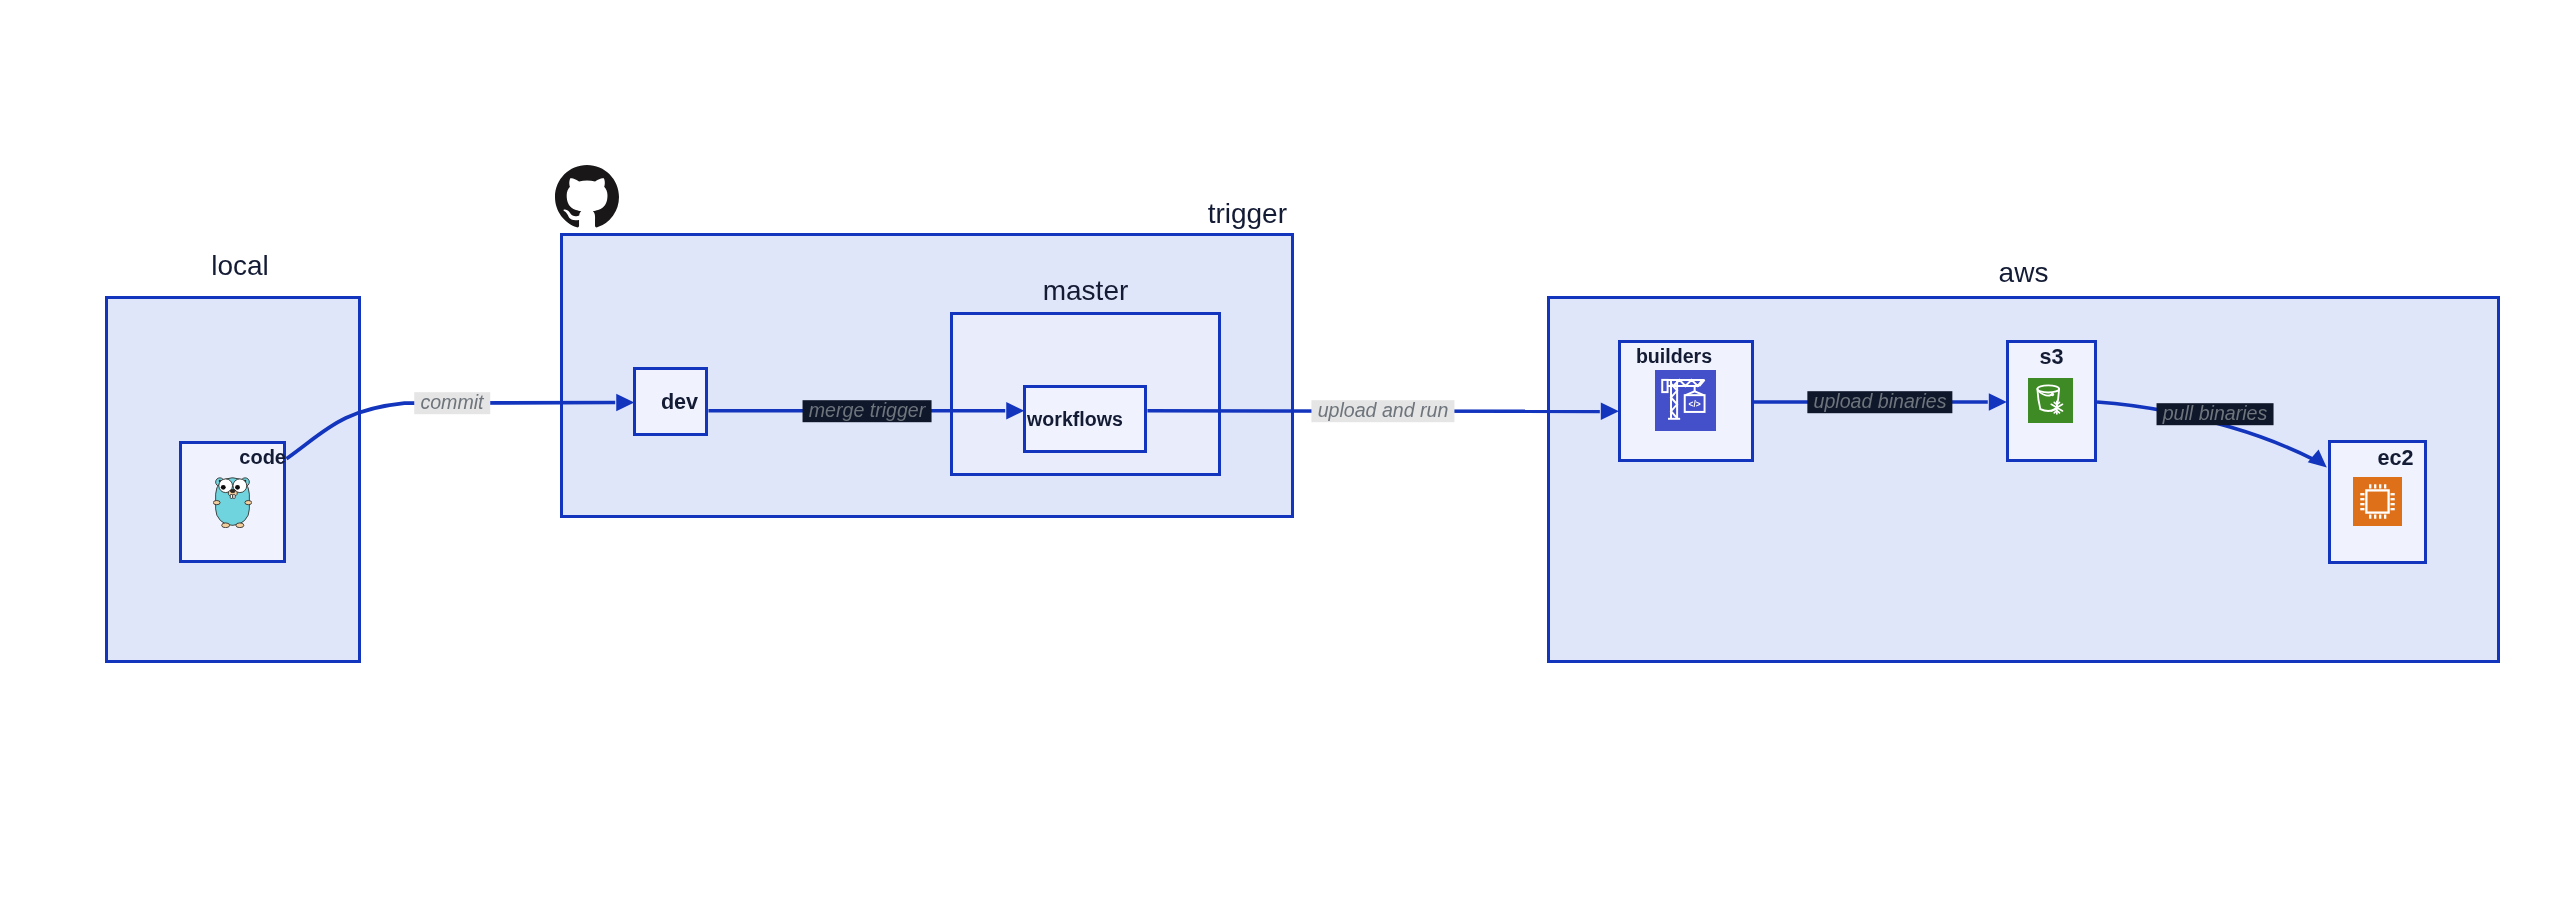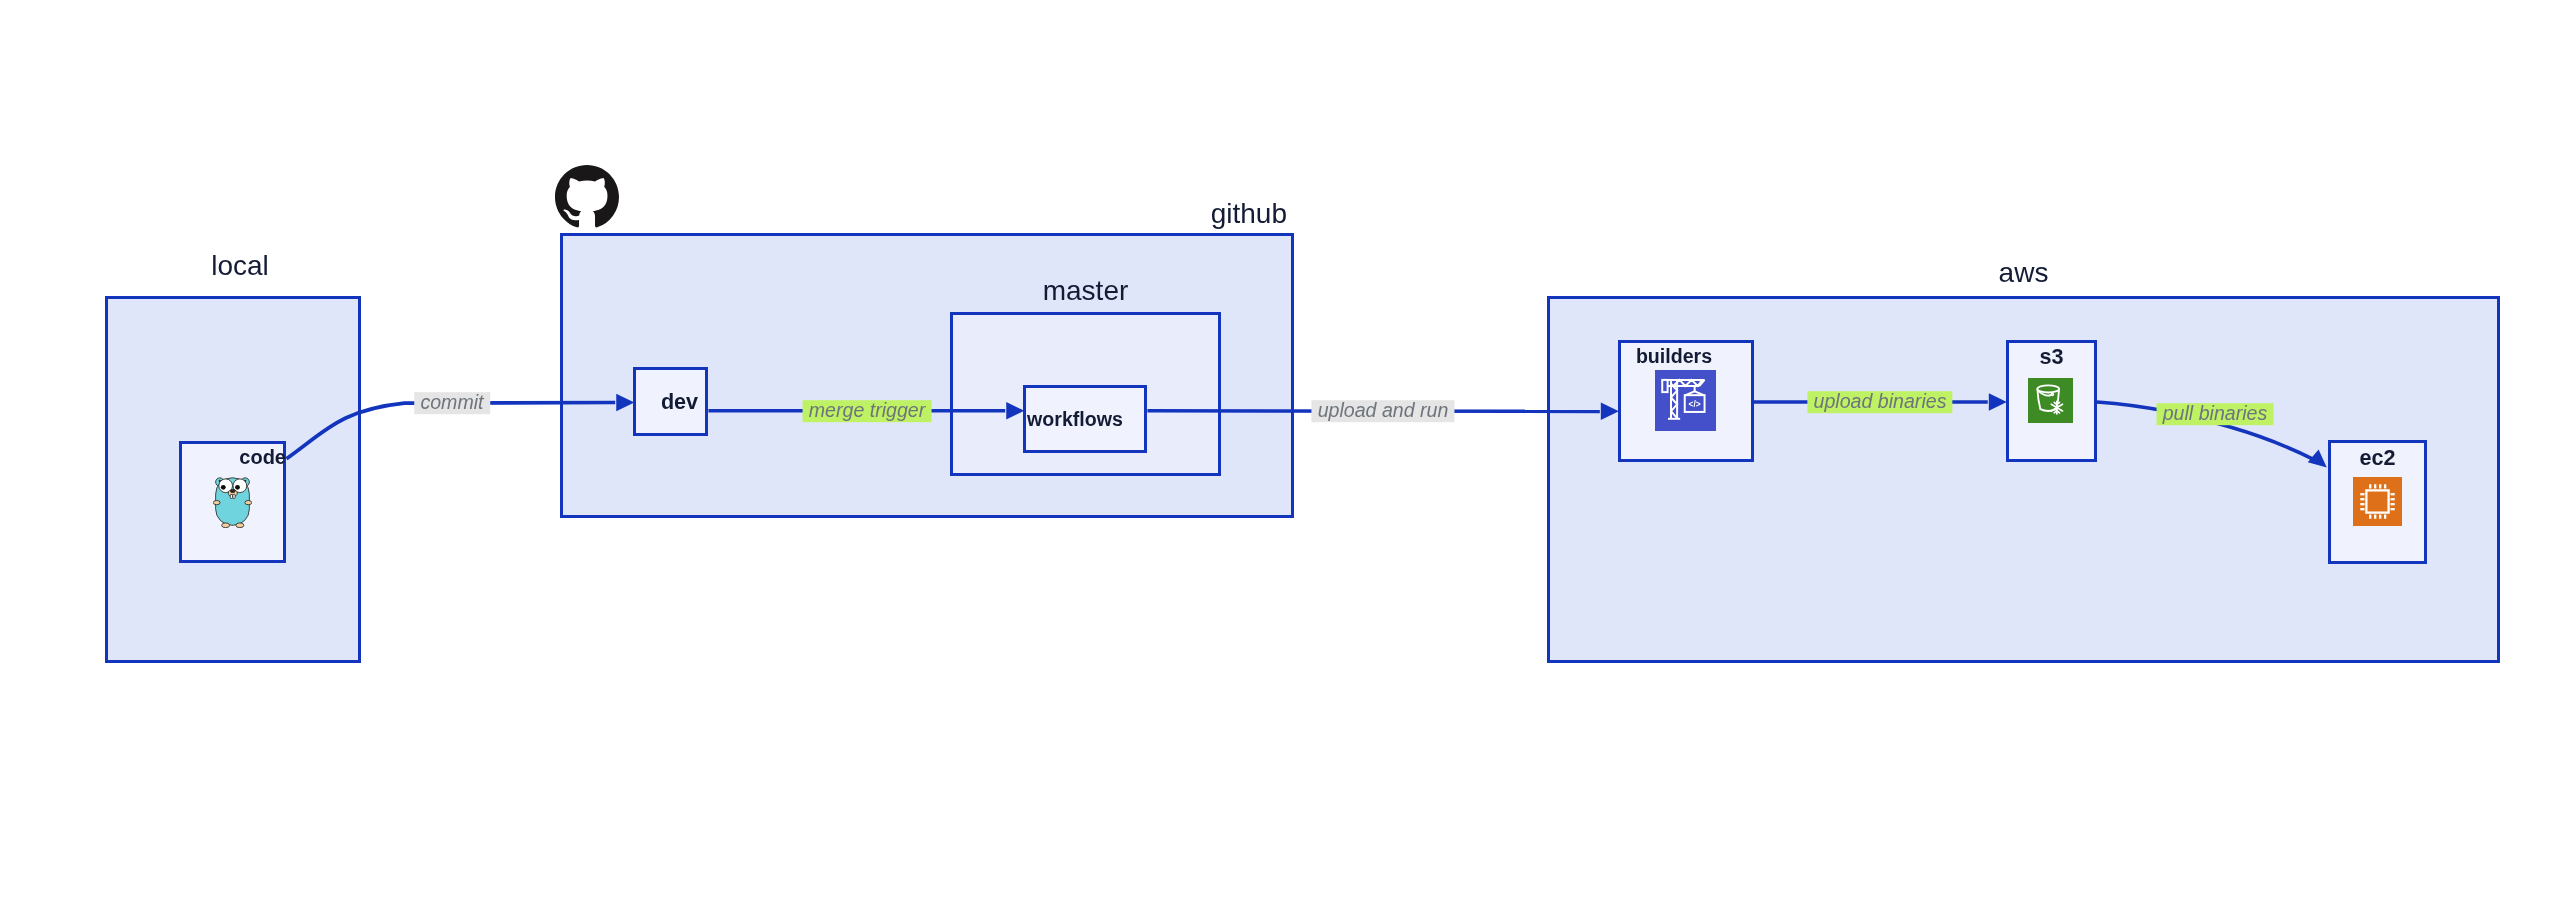--- a/index.html
+++ b/index.html
@@ -29,39 +29,39 @@
   #label-github{left:560px;top:200px; width:727px;text-align:right;}
   #label-master{left:950px;top:277px; width:271px; text-align:center;}
   #label-aws   {left:1547px;top:259px; width:953px;text-align:center;}
 
   .node-label{position:absolute;color:#141c35;font-weight:bold;z-index:4;line-height:1;text-align:center;}
   #label-code     {left:179px; top:447px; width:107px;font-size:20px;text-align:right;}
   #label-dev      {left:633px;top:391px; width:93px;font-size:21.6px;}
   #label-workflows{left:1023px;top:410px; width:104px;font-size:19.6px;}
   #label-builders {left:1618px;top:347px; width:112px;font-size:19.6px;}
   #label-s3       {left:2006px;top:346px; width:91px;font-size:21.6px;}
-  #label-ec2      {left:2328px;top:447px; width:99px;font-size:21.6px;}
+  #label-ec2      {left:2328px;top:447px; width:99px;font-size:21.6px;padding-left:18px;}
 
   
   .icon{position:absolute;z-index:4;}
   #icon-octocat {left:555px;top:165px;width:64px;height:64px;}
   #icon-gopher  {left:213px; top:473px;width:39px; height:55px;}
   #icon-builders{left:1655px;top:370px;width:61px;height:61px;}
   #icon-s3      {left:2028px;top:378px;width:45px; height:45px;}
   #icon-ec2     {left:2353px;top:477px;width:49px; height:49px;}
 
   
   #edge-layer{position:absolute;left:0;top:0;z-index:5;}
 
   
   .edge-label{position:absolute;z-index:6;transform:translate(-50%,-50%);
               font-style:italic;font-size:19.6px;color:#6e747c;line-height:1;
               padding:1px 6.2px;white-space:nowrap;}
   .bg-white{background:#e5e5e5;}
-  .bg-group{background:#bef264;}
+  .bg-group{background:#0f172a;}
   #edge-commit     {left:452px; top:403px;}
   #edge-merge      {left:867px;top:411px;}
   #edge-upload-run {left:1383px;top:411px;}
   #edge-upload-bin {left:1880px;top:402px;}
   #edge-pull-bin   {left:2215px;top:414px;}
 
   
   #diagram-title{position:absolute;left:1302px;top:702px;transform:translateX(-50%);
                  z-index:6;color:#151d35;font-size:43px;font-weight:500;letter-spacing:-1px;
                  line-height:1;white-space:nowrap;border-bottom:4.6px solid #151d35;padding:0 2.1px 6.2px 2.1px;}
@@ -77,21 +77,21 @@
   <div class="group-box" id="box-aws"></div>
 
   <div class="node-box" id="box-code"></div>
   <div class="node-box" id="box-dev"></div>
   <div class="node-box" id="box-workflows"></div>
   <div class="node-box" id="box-builders"></div>
   <div class="node-box" id="box-s3"></div>
   <div class="node-box" id="box-ec2"></div>
 
   <div class="group-label" id="label-local">local</div>
-  <div class="group-label" id="label-github">github</div>
+  <div class="group-label" id="label-github">trigger</div>
   <div class="group-label" id="label-master">master</div>
   <div class="group-label" id="label-aws">aws</div>
 
   <div class="node-label" id="label-code">code</div>
   <div class="node-label" id="label-dev">dev</div>
   <div class="node-label" id="label-workflows">workflows</div>
   <div class="node-label" id="label-builders">builders</div>
   <div class="node-label" id="label-s3">s3</div>
   <div class="node-label" id="label-ec2">ec2</div>
 

